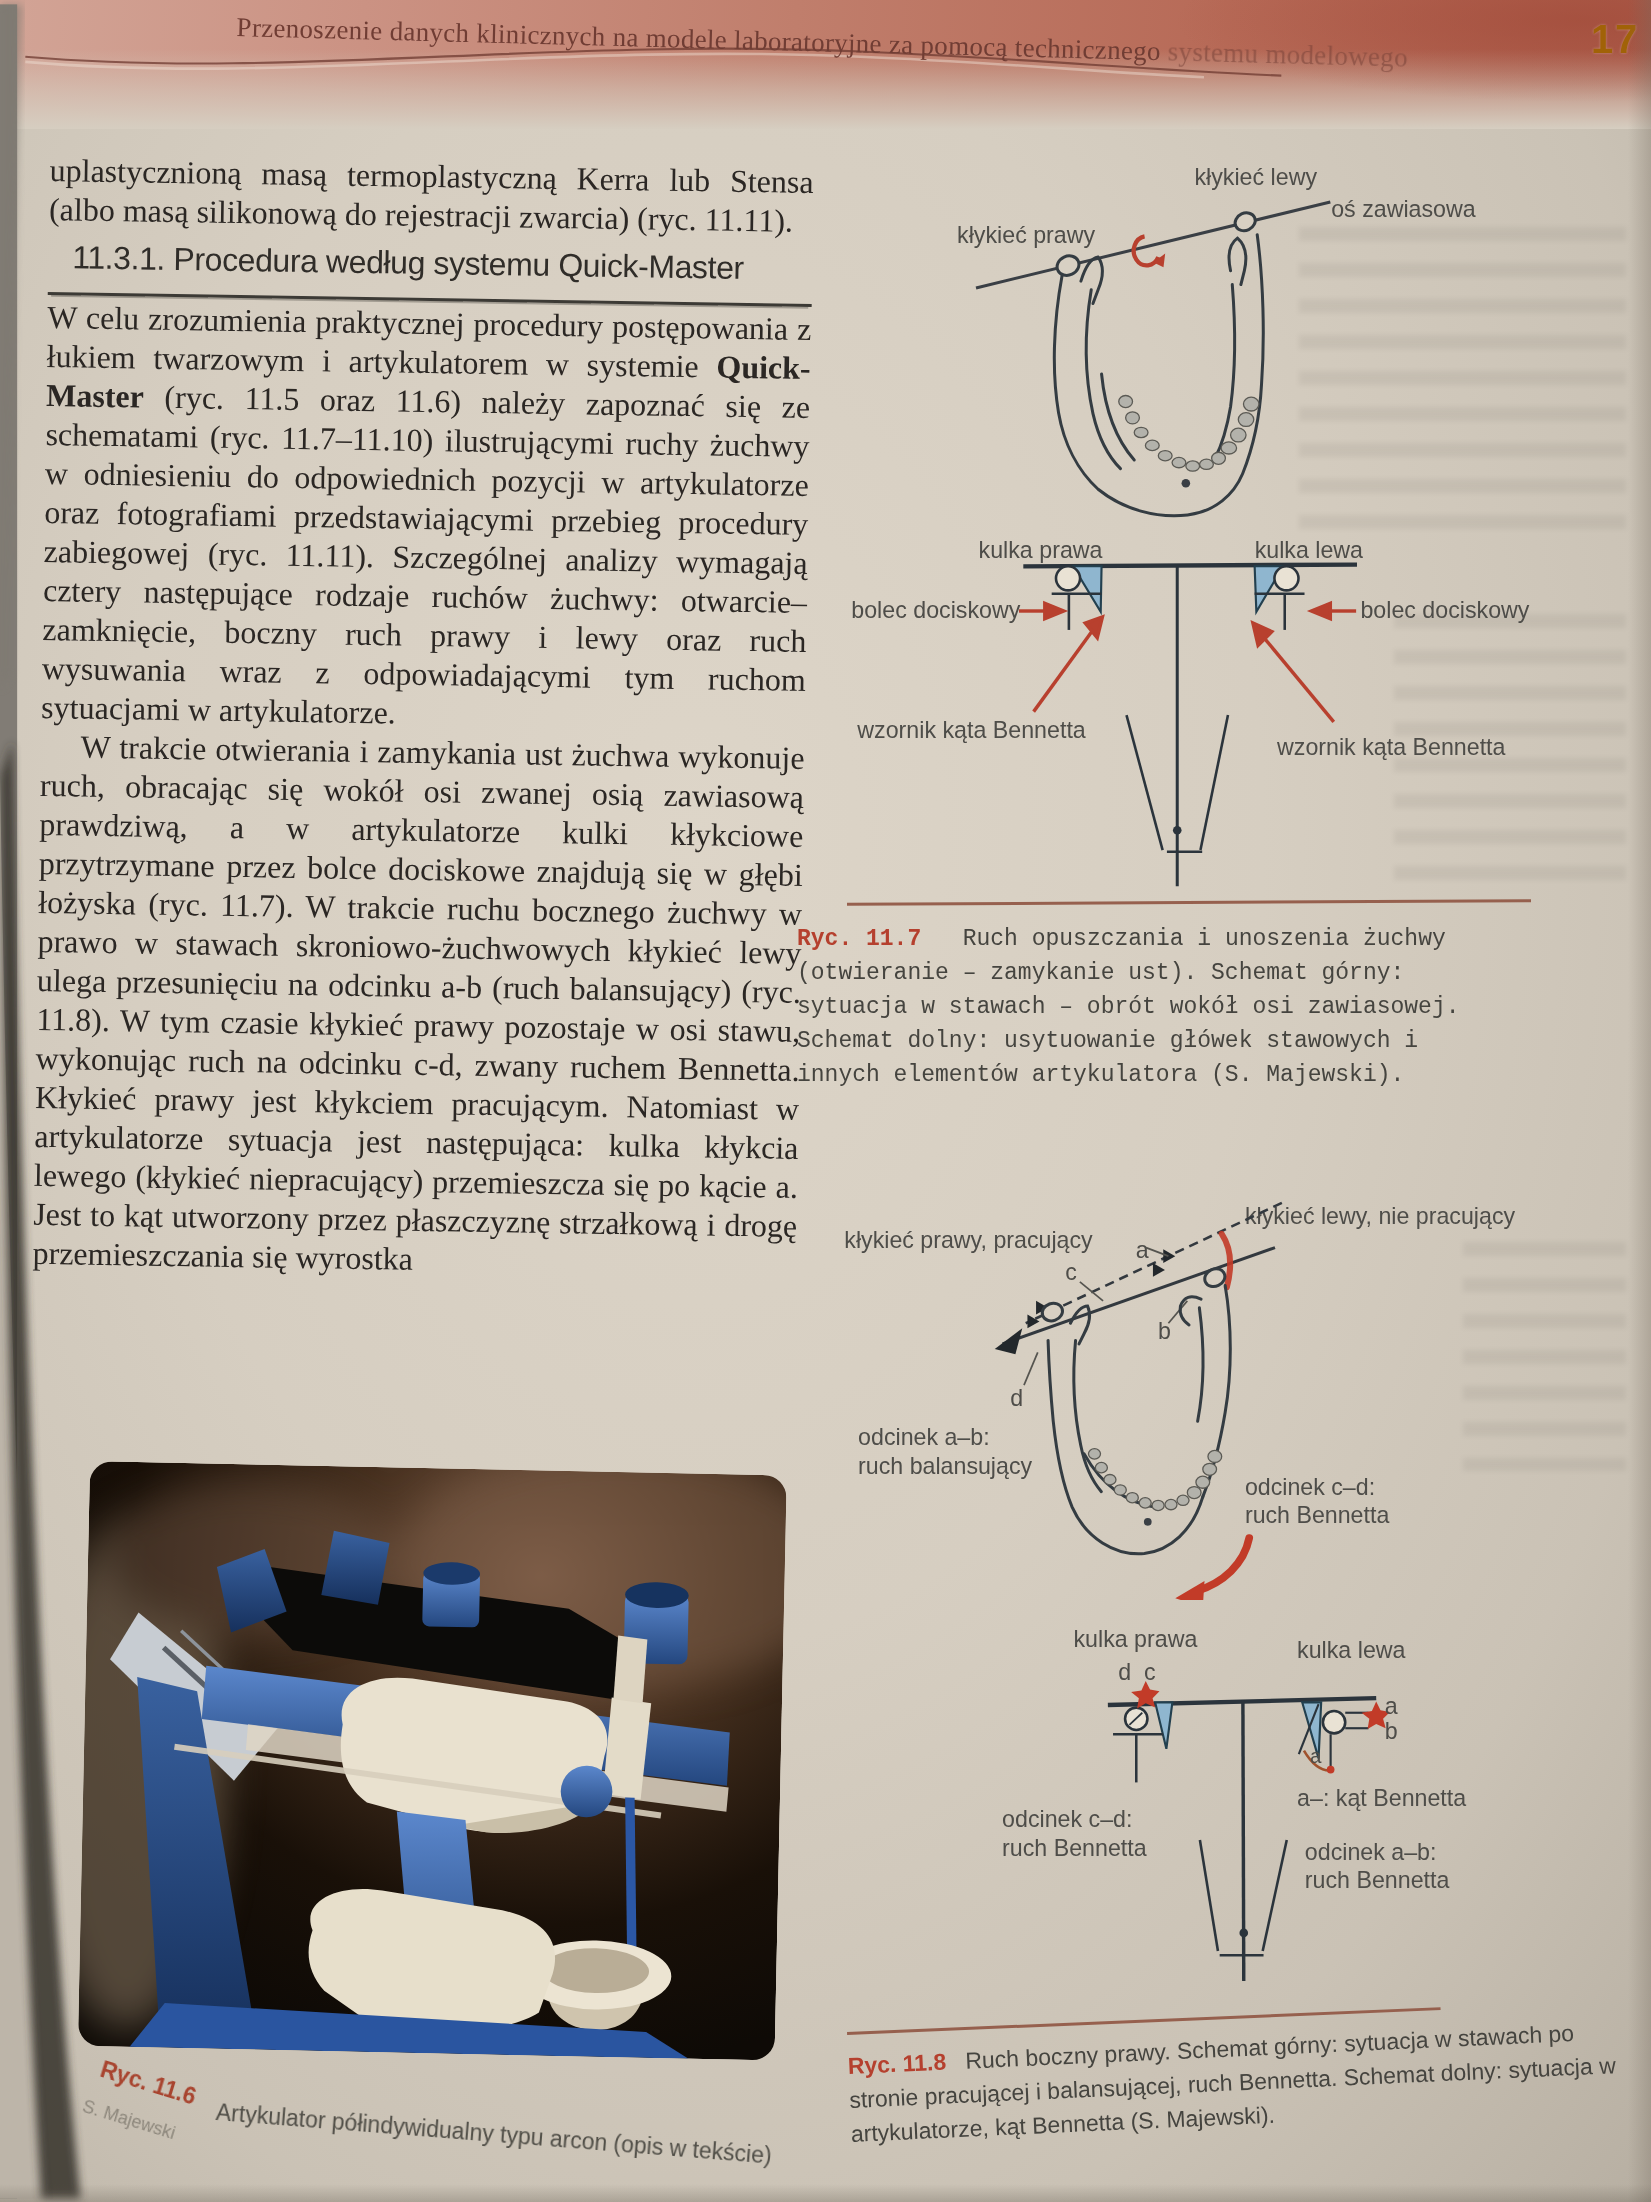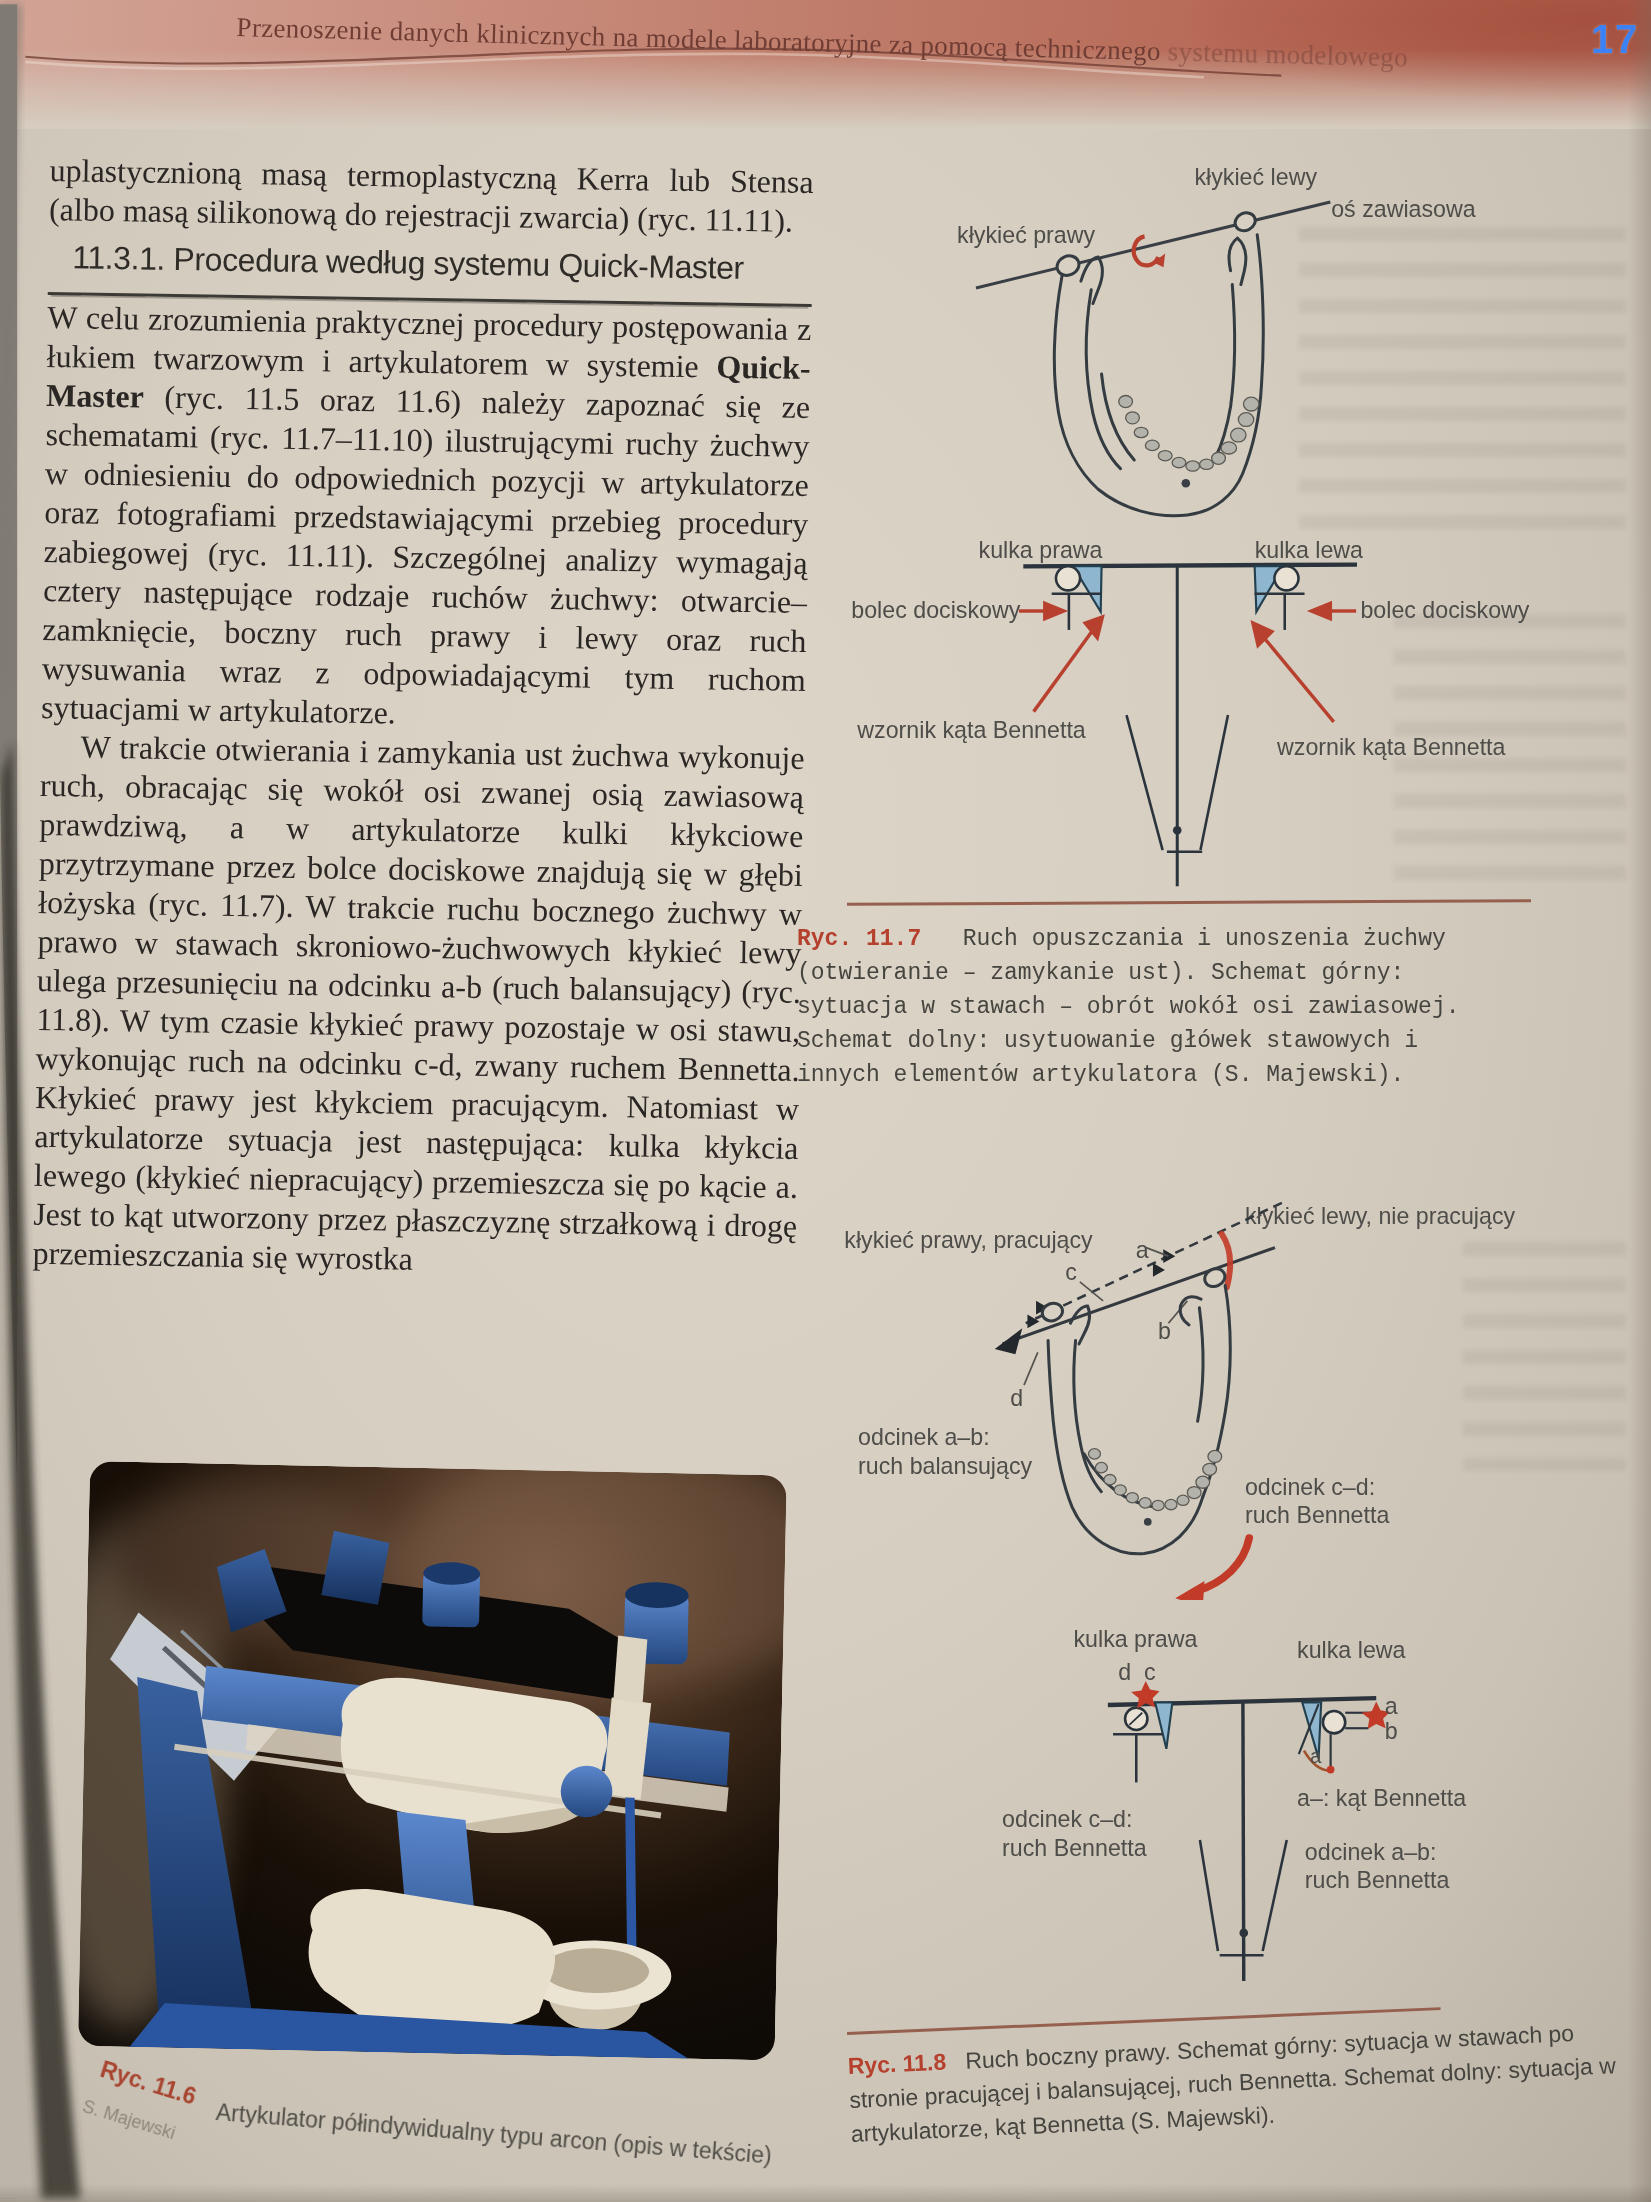--- a/index.html
+++ b/index.html
@@ -14,21 +14,21 @@
     background:linear-gradient(94deg,#d2a496 0%,#cb9283 22%,#c4викор 0;
     );}
   .band{background:linear-gradient(94deg,#d2a496 0%,#cb9283 22%,#c07e6c 48%,#b76a57 74%,#ad5d4b 100%);}
   .band::after{content:"";position:absolute;inset:0;
     background:linear-gradient(to bottom, rgba(214,206,193,0) 0%, rgba(214,206,193,0) 38%, rgba(214,206,193,.55) 70%, #d6cec1 100%);}
   .band-deep{right:0;top:0;width:482px;height:103px;
     background:radial-gradient(ellipse at 85% 20%, rgba(158,69,52,.55), rgba(158,69,52,0) 70%);}
   .header-title{left:237px;top:12px;width:1291px;transform:rotate(1.5deg);transform-origin:left top;
     font-family:"Liberation Serif",serif;font-size:27px;color:#703d34;letter-spacing:0.3px;white-space:nowrap;}
   .header-title .fade{opacity:.5;filter:blur(0.5px);}
-  .page-num{left:1591px;top:17px;font-size:40px;font-weight:bold;color:#3b82f6;
+  .page-num{left:1591px;top:17px;font-size:40px;font-weight:bold;color:#a16207;
     text-shadow:0 0 2.6px rgba(236,207,194,.5);letter-spacing:1.7px;}
   
   .gutter{left:0;top:0;}
   
   .article{left:50px;top:151px;width:764px;transform:rotate(.9deg);transform-origin:left top;
     font-family:"Liberation Serif",serif;font-size:32px;line-height:39px;color:#2b2724;text-align:justify;}
   .article p{margin:0;}
   .p1{margin-bottom:34px;}
   .sec-head{font-family:"Liberation Sans",sans-serif;font-size:32px;letter-spacing:-0.4px;color:#302d29;
     padding:8.6px 0 15.5px 24px;border-bottom:3.4px solid #3c3a35;margin-bottom:3.4px;box-shadow:0 5.2px 0 -3.4px rgba(60,58,53,.35);}

